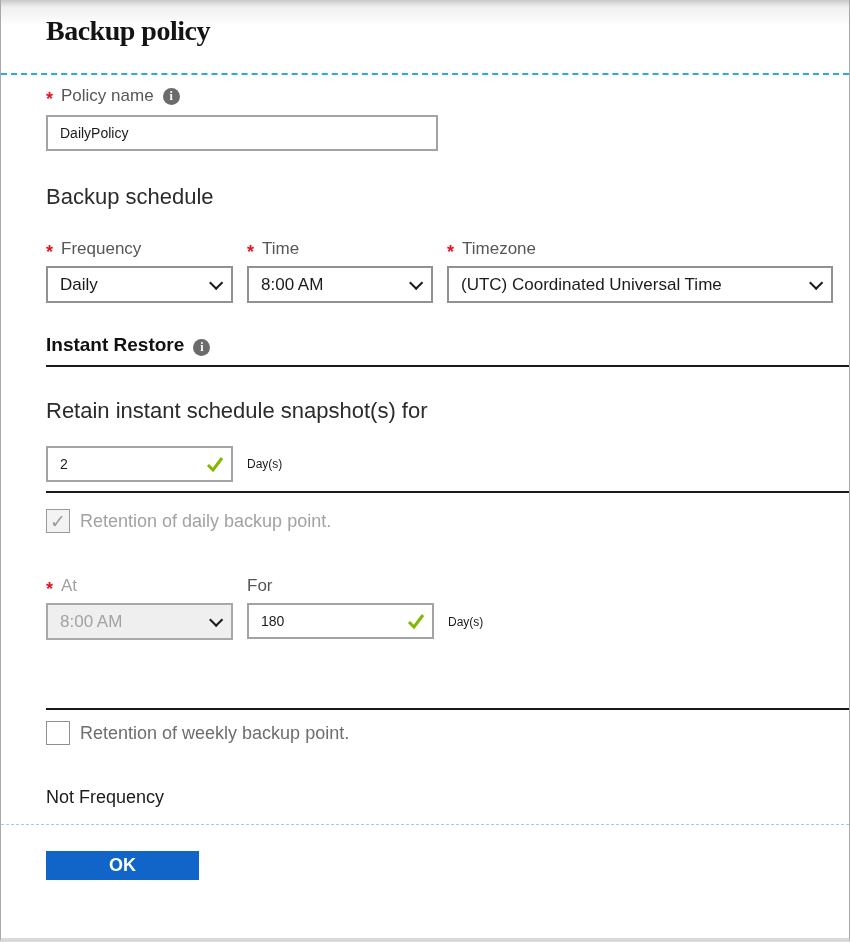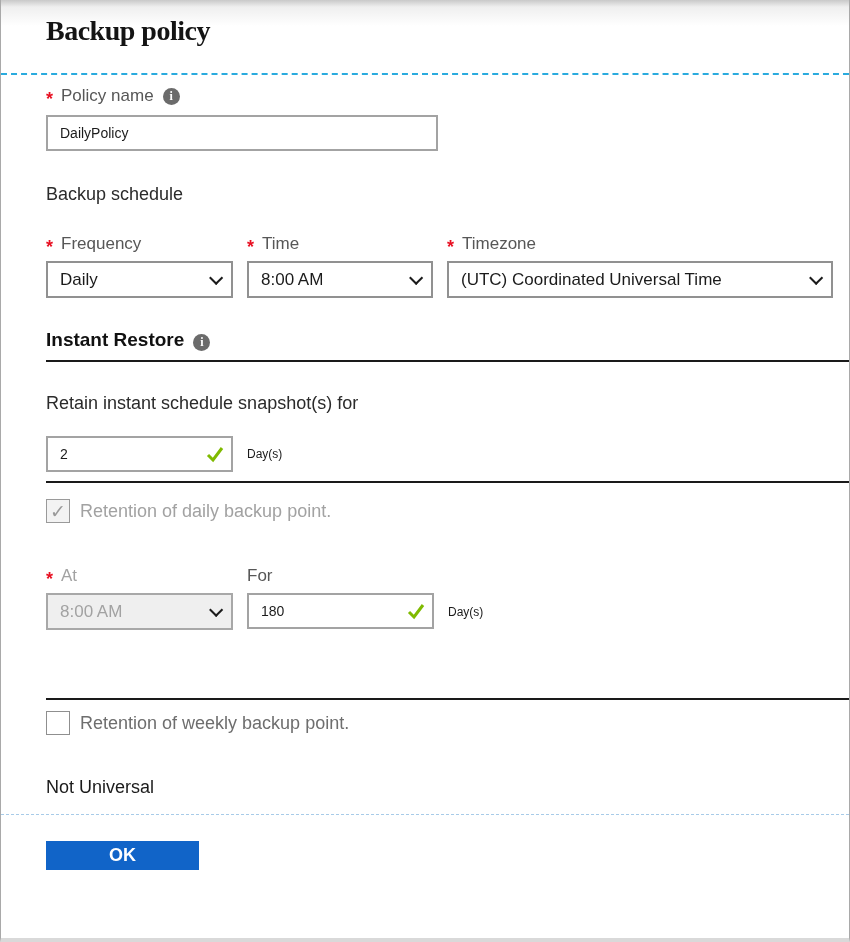--- a/index.html
+++ b/index.html
@@ -41,21 +41,21 @@
   }
 
   .text-input {
     height:36px; border:2px solid #a3a3a3; background:#fff;
     font-size:14px; color:#1b1b1b; padding:0 12px;
     font-family:"Liberation Sans","DejaVu Sans",sans-serif;
     outline:none; width:100%;
   }
   .policy-input-wrap { width:392px; margin-top:8px; }
 
-  .section-text { font-size:18px; color:#2b2b2b; }
+  .section-text { font-size:22px; color:#2b2b2b; }
   .section-heading { font-size:19px; font-weight:700; color:#111; display:flex; align-items:flex-end; gap:6px; }
   .rule { border-top:2px solid #1a1a1a; margin-top:9px; }
 
   .row { display:flex; }
   .col-1 { width:187px; }
   .gap { width:14px; }
   .col-2 { width:186px; }
   .col-3 { width:386px; }
 
   .dropdown {
@@ -227,21 +227,21 @@
       <span class="unit">Day(s)</span>
     </div>
 
     <div class="rule m-rule3"></div>
 
     <div class="checkbox-row m-weekly-cb">
       <span class="checkbox"></span>
       <span class="checkbox-label label-gray">Retention of weekly backup point.</span>
     </div>
 
-    <div class="not-configured m-notconf">Not Universal</div>
+    <div class="not-configured m-notconf">Not Frequency</div>
 
   </div>
 
   <div class="dashed-bottom m-dash2"></div>
 
   <div class="footer">
     <button class="ok-button">OK</button>
   </div>
 
 </div>

